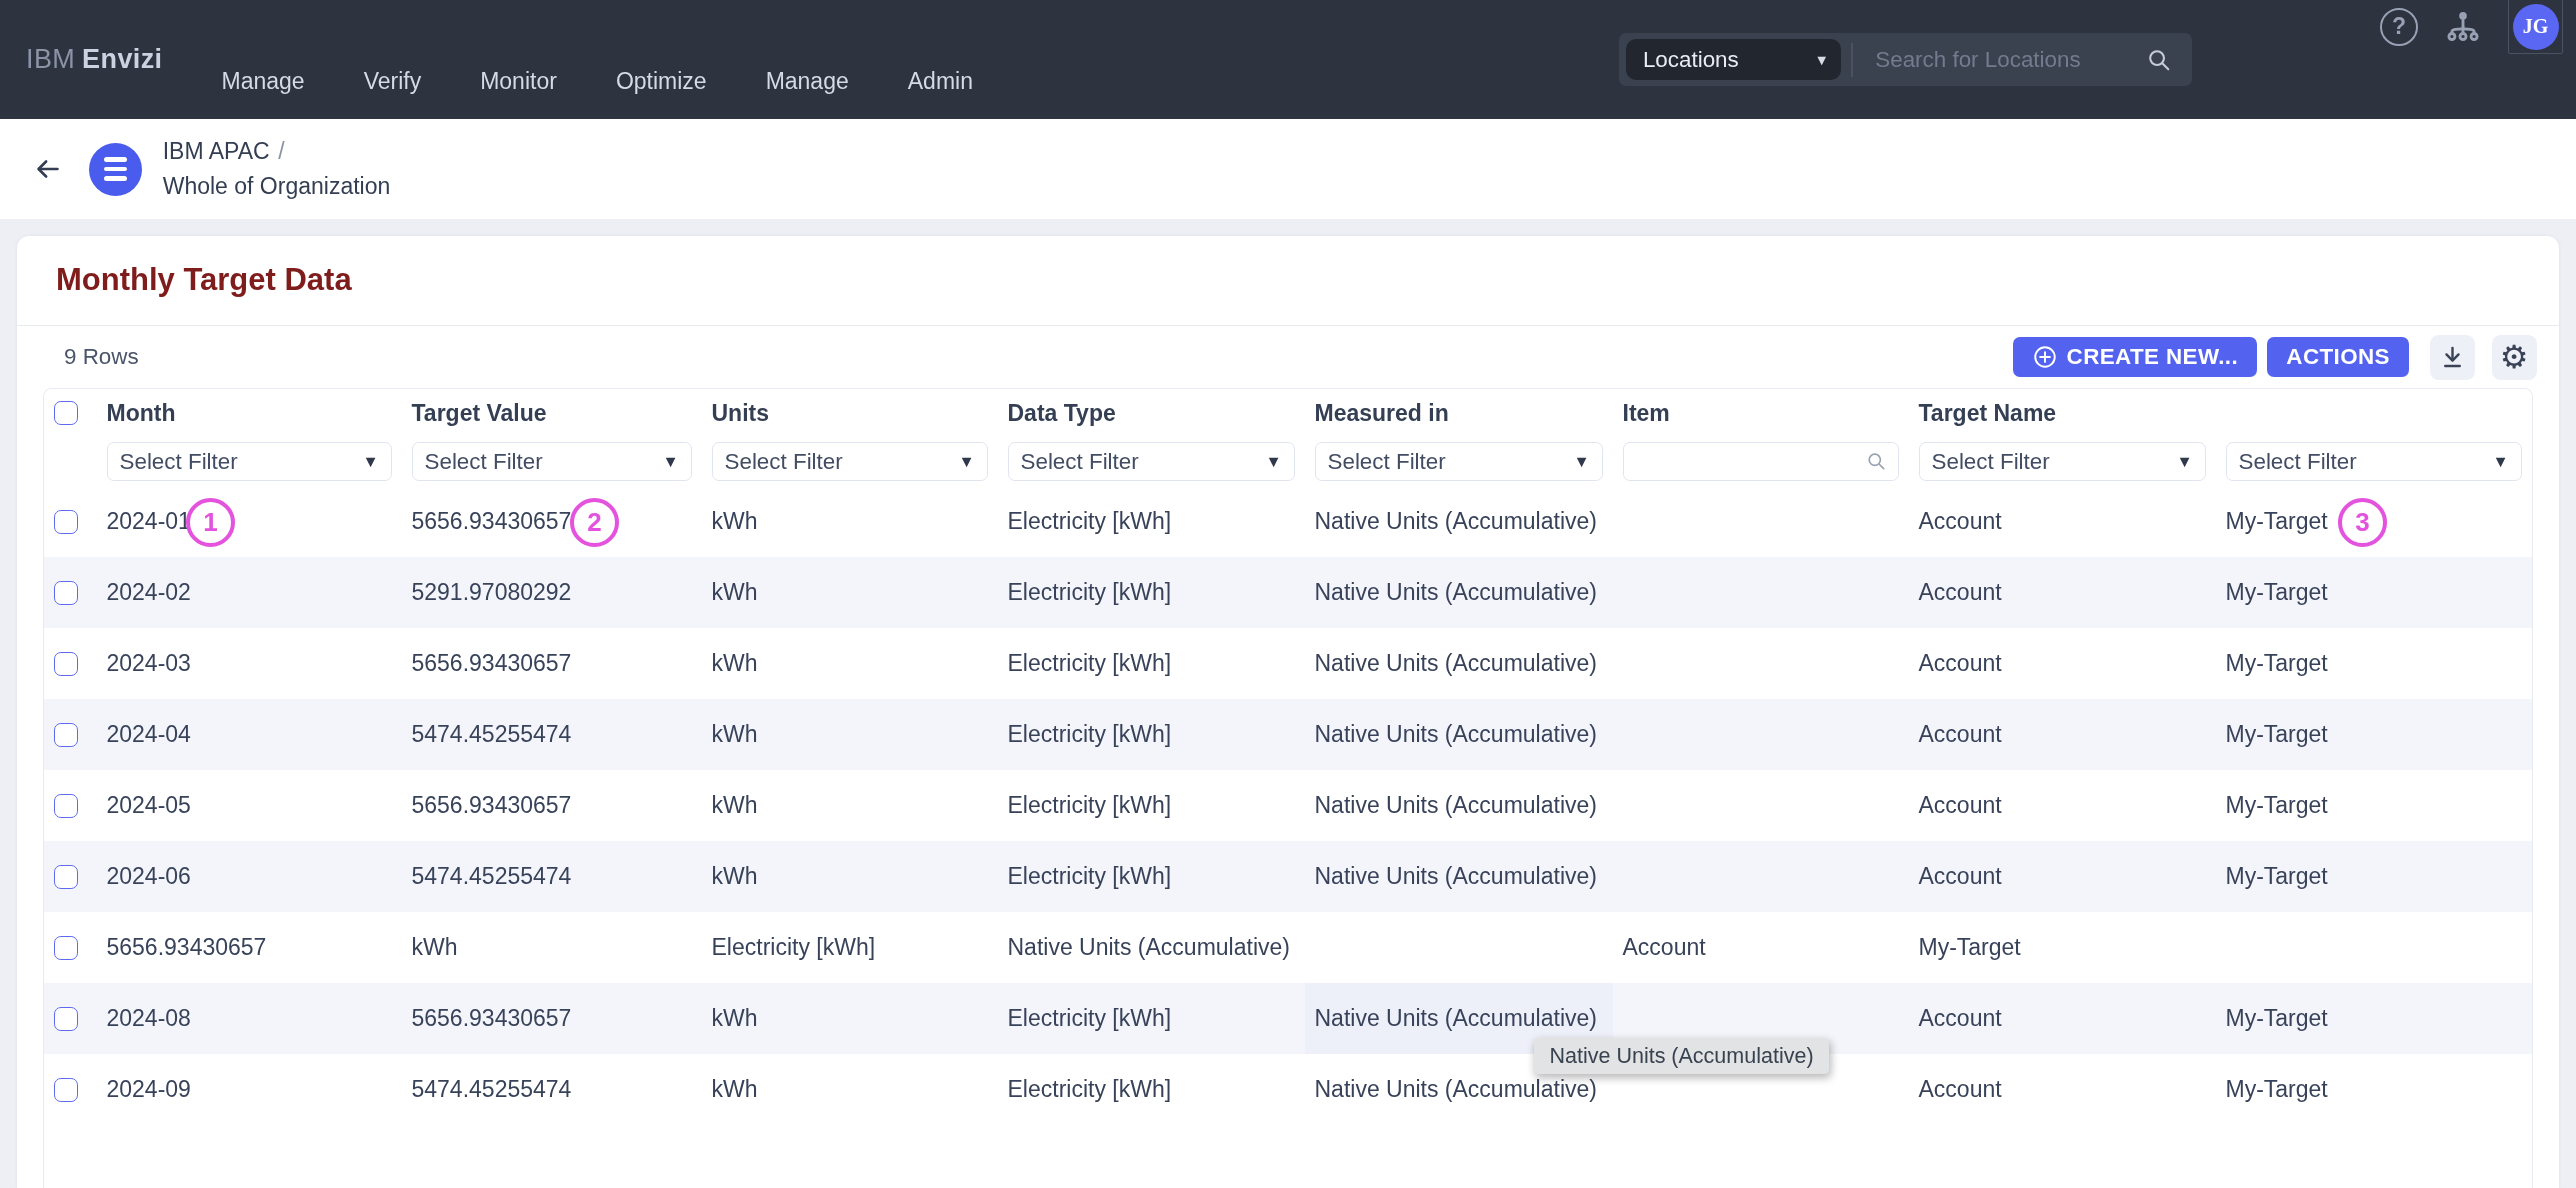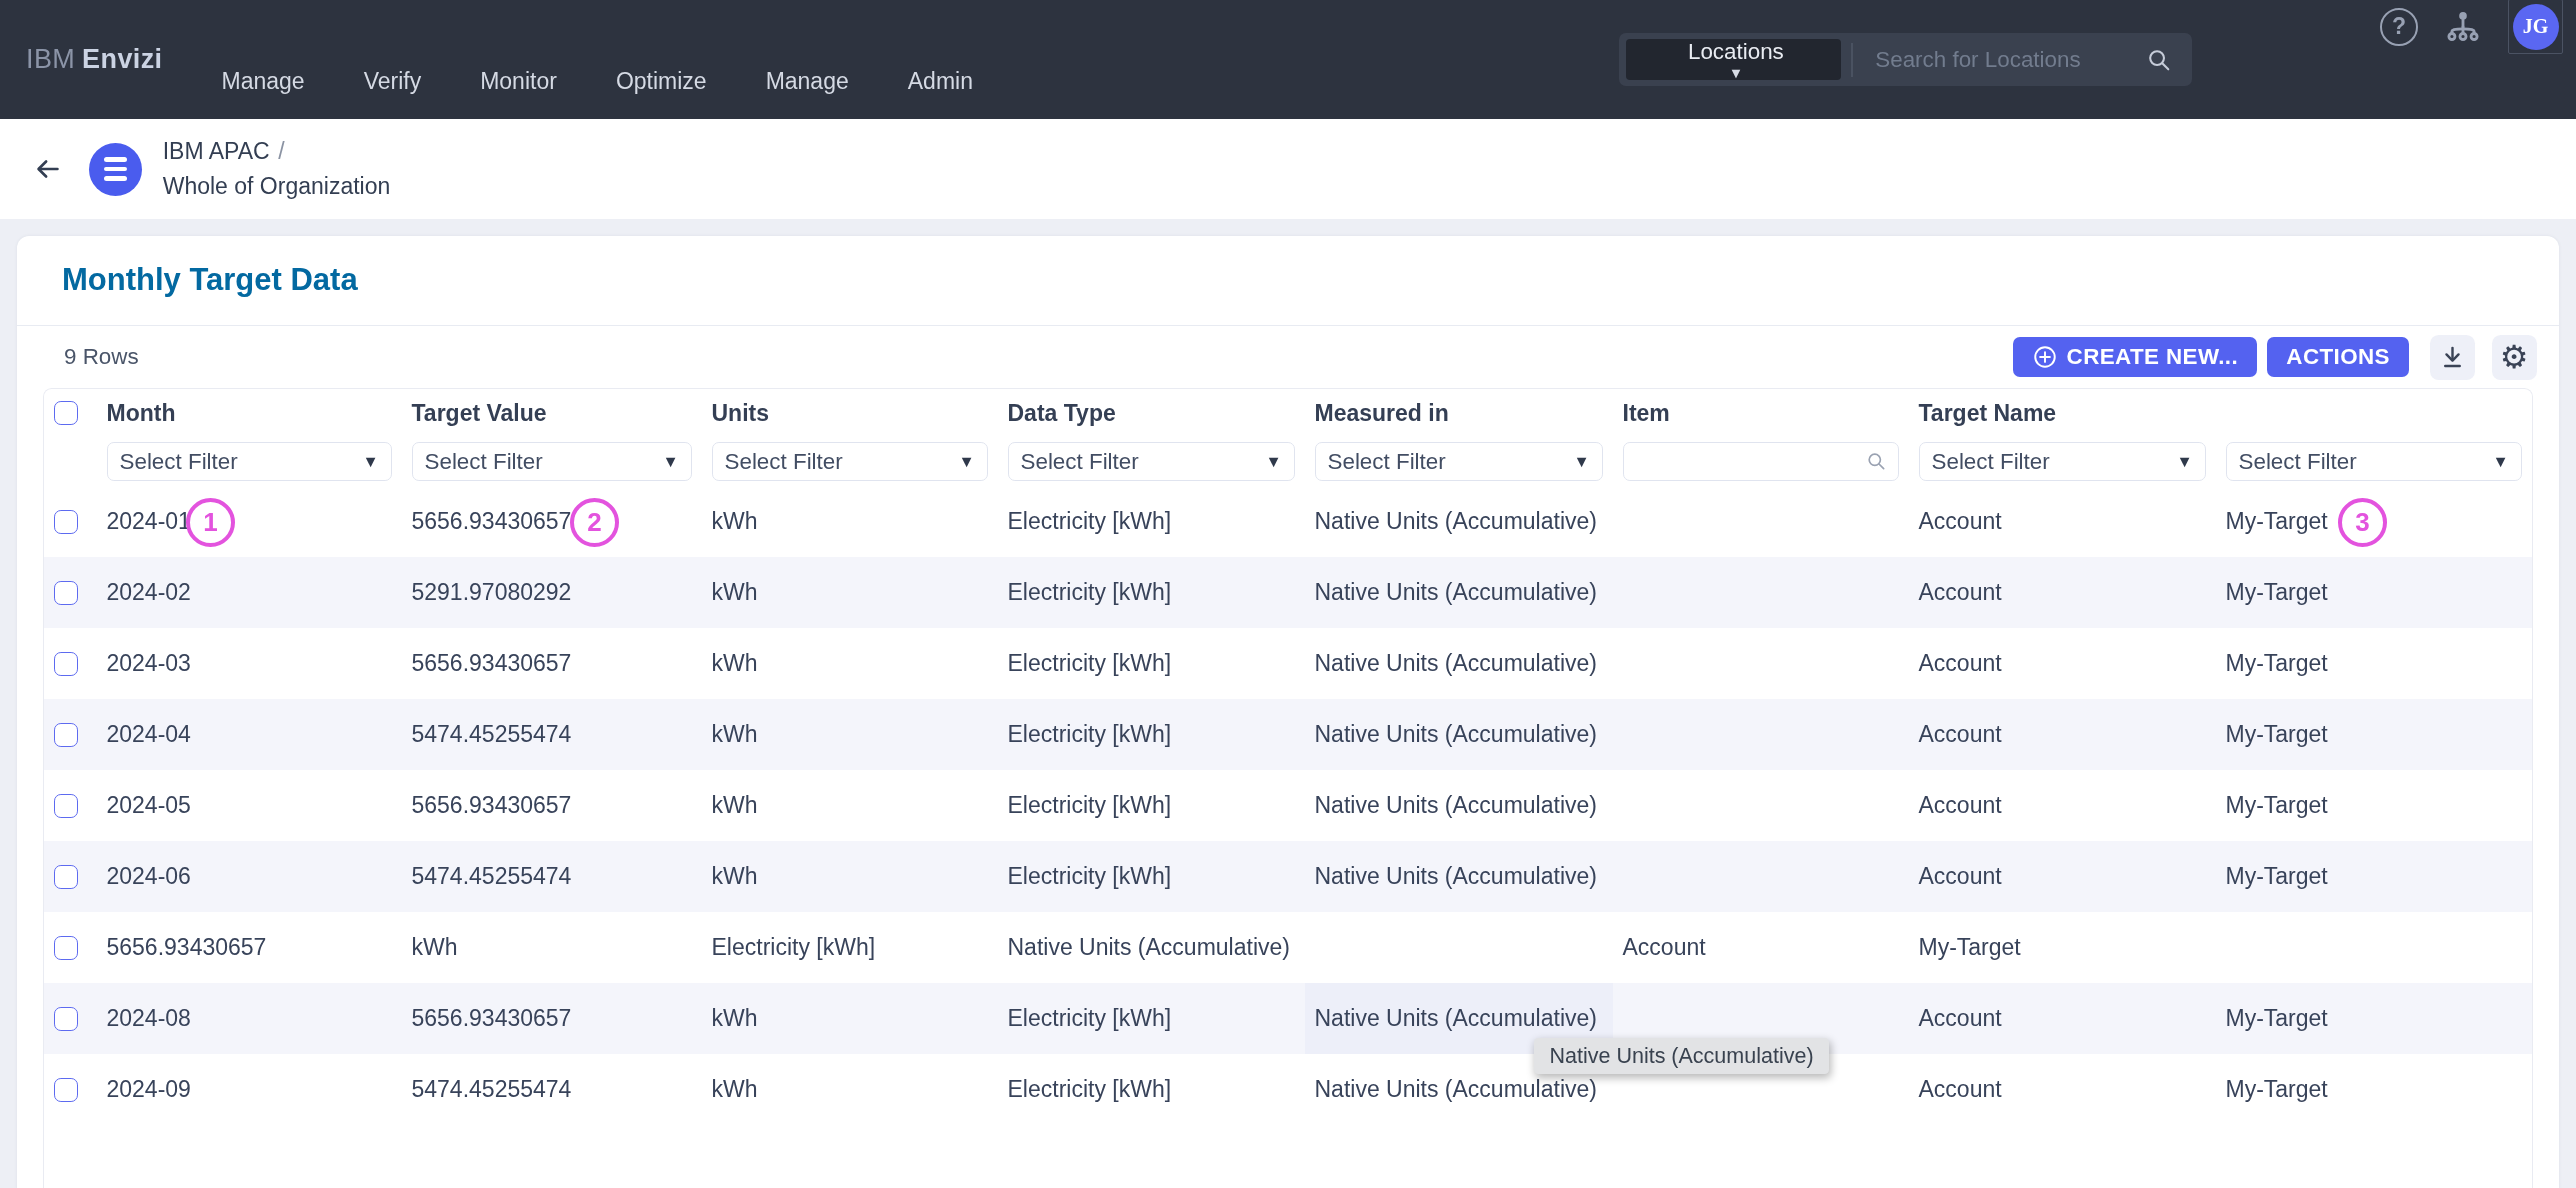--- a/index.html
+++ b/index.html
@@ -11,23 +11,23 @@
             background:#2d333f; display:flex; align-items:center; }
   .brand { margin-left:26px; font-size:27px; letter-spacing:0.4px; white-space:nowrap; }
   .brand .ibm { color:#8b94a7; font-weight:400; }
   .brand .envizi { color:#cbd3e3; font-weight:700; margin-left:6.9px; }
   .nav-menu { display:flex; gap:59px; margin-left:59px;margin-top:44px; }
   .nav-item { color:#d5dae4; font-size:23px; font-weight:500; cursor:pointer; white-space:nowrap; }
 
   .nav-right { position:absolute; left:1619px; top:33px; display:flex; align-items:center; }
   .search-group { width:573px; height:53px; background:#3a414f; border-radius:6.9px;
                   display:flex; align-items:center; }
-  .scope-select { margin-left:6.9px; width:215px; height:41px; background:#22262f; border-radius:4px;
+  .scope-select { margin-left:6.9px; width:215px; height:41px; background:#22262f; border-radius:10px;
                   display:flex; align-items:center; justify-content:space-between;
-                  padding:0 12px 0 17px; cursor:pointer;flex-direction:column; }
+                  padding:0 12px 0 17px; cursor:pointer; }
   .scope-select .scope-label { color:#e9ecf2; font-size:22.4px; }
   .scope-select .caret { color:#d8dce6; font-size:14.6px; }
   .search-divider { width:1.7px; height:34px; background:#4a5261; margin-left:10.3px; }
   .search-placeholder { color:#727c8e; font-size:22.4px; margin-left:22.4px; flex:1; }
   .search-mag { margin-right:19px; display:flex; }
 
   .nav-icons { position:absolute; left:2380px; top:0; display:flex; align-items:center; gap:26px; height:53px; }
   .help-badge { width:38px; height:38px; border:2.6px solid #98a1b3; border-radius:50%;
                 color:#98a1b3; font-size:23px; font-weight:700; display:flex; align-items:center; justify-content:center; }
   .avatar-ring { width:55px; height:55px; border:1.7px solid #4b5363; border-radius:2px;
@@ -43,21 +43,21 @@
                  display:flex; flex-direction:column; align-items:center; justify-content:center; gap:5.2px; cursor:pointer; }
   .menu-bubble i { display:block; width:22.4px; height:4.3px; background:#fff; border-radius:2.6px; }
   .crumb-text { margin-left:20.7px; }
   .crumb-line1 { font-size:23px; color:#333e52; font-weight:500; }
   .crumb-sep { color:#8b93a3; margin-left:8.6px; font-weight:400; }
   .crumb-line2 { font-size:23px; color:#333e52; margin-top:7.7px; }
 
   
   .card { position:absolute; left:17px; top:236px; width:2542px; height:952px;
           background:#fff; border-radius:12px 12px 0 0; box-shadow:0 0.9px 3.4px rgba(40,50,80,.08); }
-  .page-title { position:absolute; left:45px; top:26px; font-size:31px; font-weight:600; color:#0369a1; }
+  .page-title { position:absolute; left:39px; top:26px; font-size:31px; font-weight:600; color:#7f1d1d; }
 
   .toolbar { position:absolute; left:0; top:89px; width:100%; height:63px;
              border-top:0.9px solid #e8ebf2; display:flex; align-items:center; }
   .row-count { margin-left:47px; font-size:22.4px; color:#4a5569; }
   .toolbar-actions { margin-left:auto; margin-right:22.4px; display:flex; align-items:center;padding-left:40px; }
   .btn-primary { height:40px; background:#5462f0; color:#fff; border:none; border-radius:6.9px;
                  font-family:inherit; font-size:22.4px; font-weight:700; letter-spacing:0.4px;
                  padding:0 19px; display:flex; align-items:center; gap:8.6px; cursor:pointer; }
   .btn-actions { margin-left:10.3px; }
   .icon-btn { width:45px; height:45px; background:#eef0f8; border:none; border-radius:8.6px;

